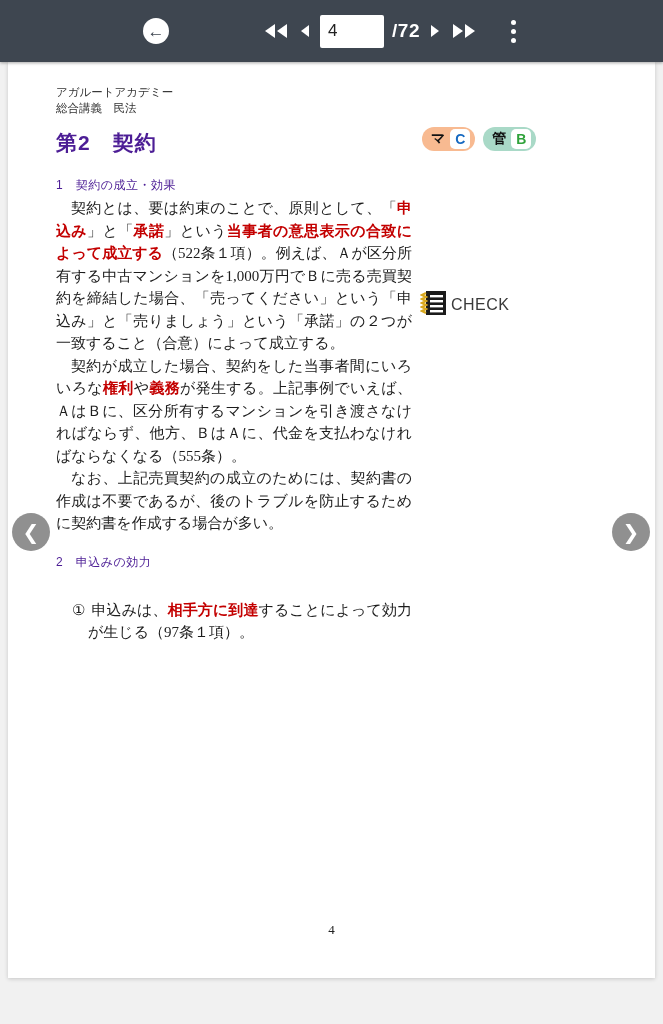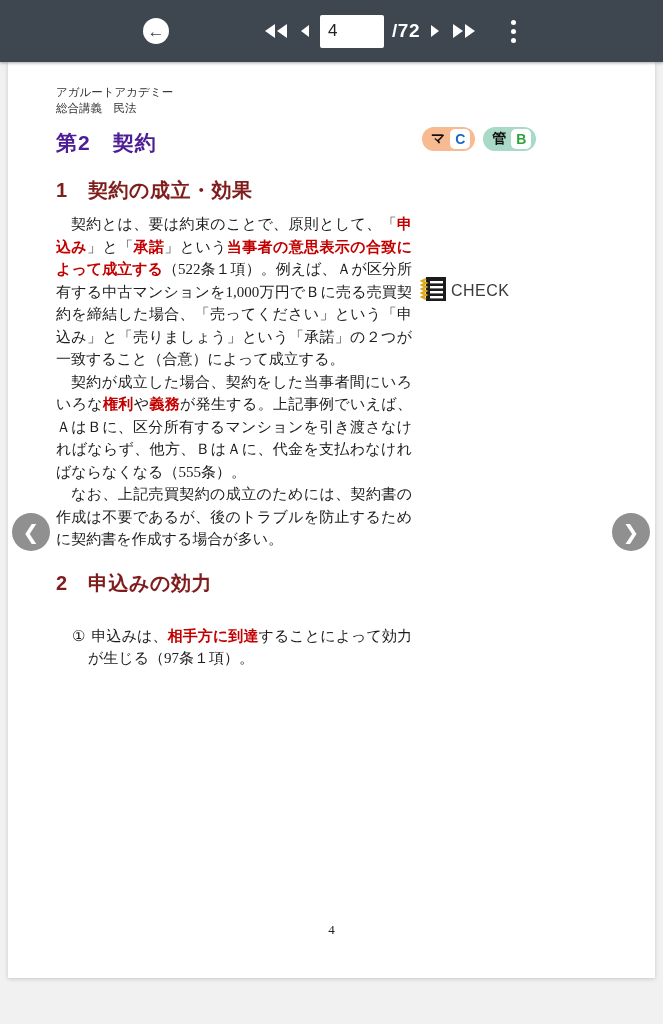--- a/index.html
+++ b/index.html
@@ -71,21 +71,21 @@
     height:24px; border-radius:12px; display:flex; align-items:center;
     padding:0 5px 0 9px; gap:5px;
   }
   .badge-char { font-size:14px; font-weight:bold; color:#111; }
   .badge-letter {
     width:20px; height:20px; background:#fff; border-radius:5px;
     display:flex; align-items:center; justify-content:center;
     font-size:14px; font-weight:bold;
   }
 
-  .section-title { font-size:20px; font-weight:bold; color:#7f1d1d; letter-spacing:.5px; }
+  .section-title { font-size:12px; font-weight:normal; color:#4c1d95; letter-spacing:.5px; }
   .s1-title { margin-top:20px; }
   .s2-title { margin-top:19px; }
 
   .body-text {
     font-family:"Liberation Serif","DejaVu Serif",serif;
     font-size:15px; line-height:22.5px; color:#1c1c1c;
     text-align:justify;
   }
   .para { text-indent:1em; }
   .em { color:#c30000; font-weight:bold; }
@@ -94,21 +94,21 @@
   .olist .item { margin-left:16px; padding-left:16px; text-indent:-16px; }
   .olist .num { letter-spacing:6px; }
 
   .page-number {
     position:absolute; bottom:40px; left:0; width:100%;
     text-align:center; font-family:"Liberation Serif","DejaVu Serif",serif;
     font-size:13px; color:#222;
   }
 
   
-  .check-box { position:absolute; top:213px; left:412px; width:152px; }
+  .check-box { position:absolute; top:227px; left:412px; width:152px; }
   .check-head { display:flex; align-items:center; gap:4px; }
   .check-label { font-size:16px; color:#3a3a3a; letter-spacing:.5px; font-family:"Liberation Sans","DejaVu Sans",sans-serif; }
   .check-body {
     margin-top:8px; border-left:3px solid #e2ae1e; padding-left:8px;
     font-family:"Liberation Serif","DejaVu Serif",serif;
     font-size:12.5px; line-height:17.5px; color:#2a2a2a;
     text-align:justify; text-indent:1em;
   }
 
   
@@ -190,21 +190,21 @@
   </div>
 
   <div class="page-inner">
     <div class="doc-head">アガルートアカデミー</div>
     <div class="doc-head">総合講義　民法</div>
 
     <div class="chapter-title">第2　契約</div>
 
     <div class="section-title s1-title">1　契約の成立・効果</div>
 
-    <div class="body-text" style="margin-top:9px;">
+    <div class="body-text" style="margin-top:3px;">
       <p class="para"><span>契約とは、要は約束のことで、原則として、「</span><span class="em">申込み</span><span>」と「</span><span class="em">承諾</span><span>」という</span><span class="em">当事者の意思表示の合致によって成立する</span><span>（522条１項）。例えば、Ａが区分所有する中古マンションを1,000万円でＢに売る売買契約を締結した場合、「売ってください」という「申込み」と「売りましょう」という「承諾」の２つが一致すること（合意）によって成立する。</span></p>
       <p class="para"><span>契約が成立した場合、契約をした当事者間にいろいろな</span><span class="em">権利</span><span>や</span><span class="em">義務</span><span>が発生する。上記事例でいえば、ＡはＢに、区分所有するマンションを引き渡さなければならず、他方、ＢはＡに、代金を支払わなければならなくなる（555条）。</span></p>
       <p class="para"><span>なお、上記売買契約の成立のためには、契約書の作成は不要であるが、後のトラブルを防止するために契約書を作成する場合が多い。</span></p>
     </div>
 
     <div class="section-title s2-title">2　申込みの効力</div>
 
     <div class="body-text olist">
       <p class="item"><span class="num">①</span><span><span>申込みは、</span><span class="em">相手方に到達</span><span>することによって効力が生じる（97条１項）。</span></span></p>
     </div>

